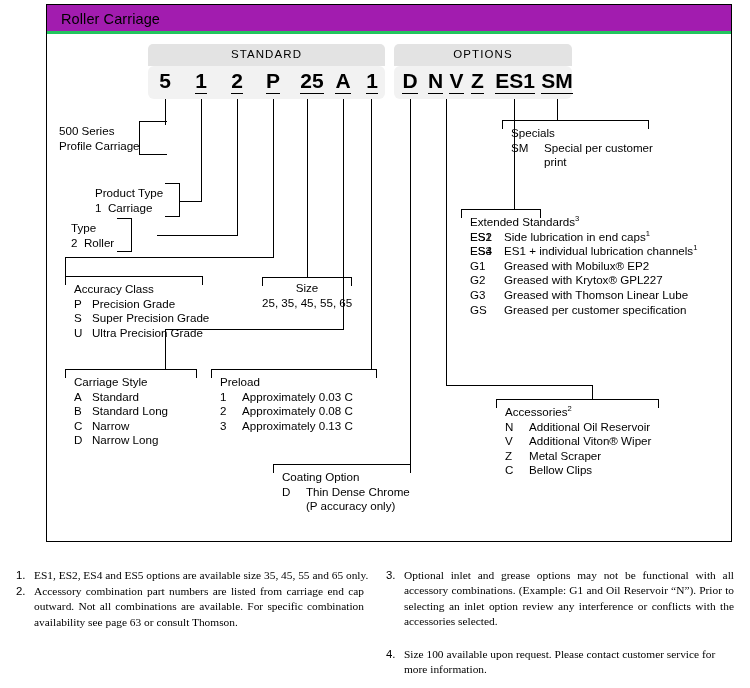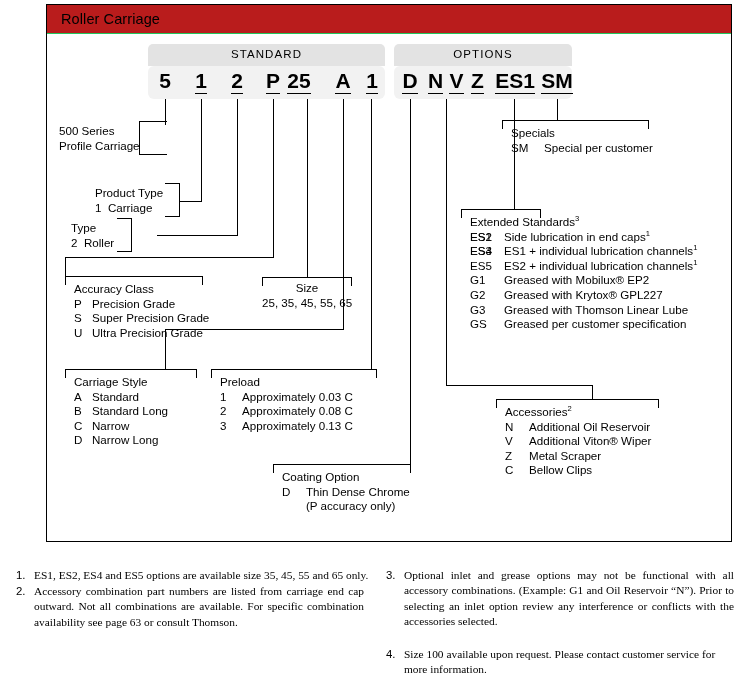--- a/index.html
+++ b/index.html
@@ -16,22 +16,22 @@
   
   #frame {
     position:absolute; left:46px; top:4px;
     width:686px; height:538px;
     border:1px solid #000;
     background:#fff;
   }
   #frame-header {
     position:absolute; left:0; top:0;
     width:100%; height:29px;
-    background:#b91c1c;
-    border-bottom:1px solid #22c55e;
+    background:#a21caf;
+    border-bottom:3px solid #22c55e;
   }
   #frame-header .t {
     position:absolute; left:14px; top:6px;
     font-size:14.5px; letter-spacing:.1px;
   }
 
   
   .band {
     position:absolute;
     background:#e3e3e3;
@@ -108,21 +108,21 @@
   </div>
   <div class="pn" style="left:140px; top:64px; width:28px;">
     <span class="ul">1</span>
   </div>
   <div class="pn" style="left:176px; top:64px; width:28px;">
     <span class="ul">2</span>
   </div>
   <div class="pn" style="left:212px; top:64px; width:28px;">
     <span class="ul">P</span>
   </div>
-  <div class="pn" style="left:235px; top:64px; width:34px;">
+  <div class="pn" style="left:248px; top:64px; width:34px;">
     <span class="ul">25</span>
   </div>
   <div class="pn" style="left:282px; top:64px; width:28px;">
     <span class="ul">A</span>
   </div>
   <div class="pn" style="left:312px; top:64px; width:26px;">
     <span class="ul">1</span>
   </div>
 
   <div class="pn" style="left:350px; top:64px; width:26px;">
@@ -305,20 +305,23 @@
   <div class="callout" style="left:455px; top:115px; width:147px;">
     <div class="brk-top" style="width:147px;"></div>
     <div class="brk-l"></div>
     <div class="brk-r" style="left:146px;"></div>
     <div class="body">
       <span class="title">Specials</span>
       <span class="row" style="padding-left:33px;">
         <span class="code">SM</span>
         <span class="desc">Special per customer</span>
       </span>
+      <span class="row" style="padding-left:33px;">
+        <span class="desc">print</span>
+      </span>
     </div>
   </div>
 
   <div class="callout" style="left:414px; top:204px; width:80px;">
     <div class="brk-top" style="width:80px;"></div>
     <div class="brk-l"></div>
     <div class="brk-r" style="left:79px;"></div>
     <div class="body">
       <span class="title">
         <span>Extended Standards</span><sup>3</sup>
@@ -330,24 +333,20 @@
       <span class="row" style="padding-left:34px;">
         <span class="code">ES2</span>
         <span class="desc"><span>Side lubrication in end caps</span><sup>1</sup></span>
       </span>
       <span class="row" style="padding-left:34px;">
         <span class="code">ES3</span>
       </span>
       <span class="row" style="padding-left:34px;">
         <span class="code">ES4</span>
         <span class="desc"><span>ES1 + individual lubrication channels</span><sup>1</sup></span>
-      </span>
-      <span class="row" style="padding-left:34px;">
-        <span class="code">ES5</span>
-        <span class="desc"><span>ES2 + individual lubrication channels</span><sup>1</sup></span>
       </span>
       <span class="row" style="padding-left:34px;">
         <span class="code">G1</span>
         <span class="desc">Greased with Mobilux® EP2</span>
       </span>
       <span class="row" style="padding-left:34px;">
         <span class="code">G2</span>
         <span class="desc">Greased with Krytox® GPL227</span>
       </span>
       <span class="row" style="padding-left:34px;">

